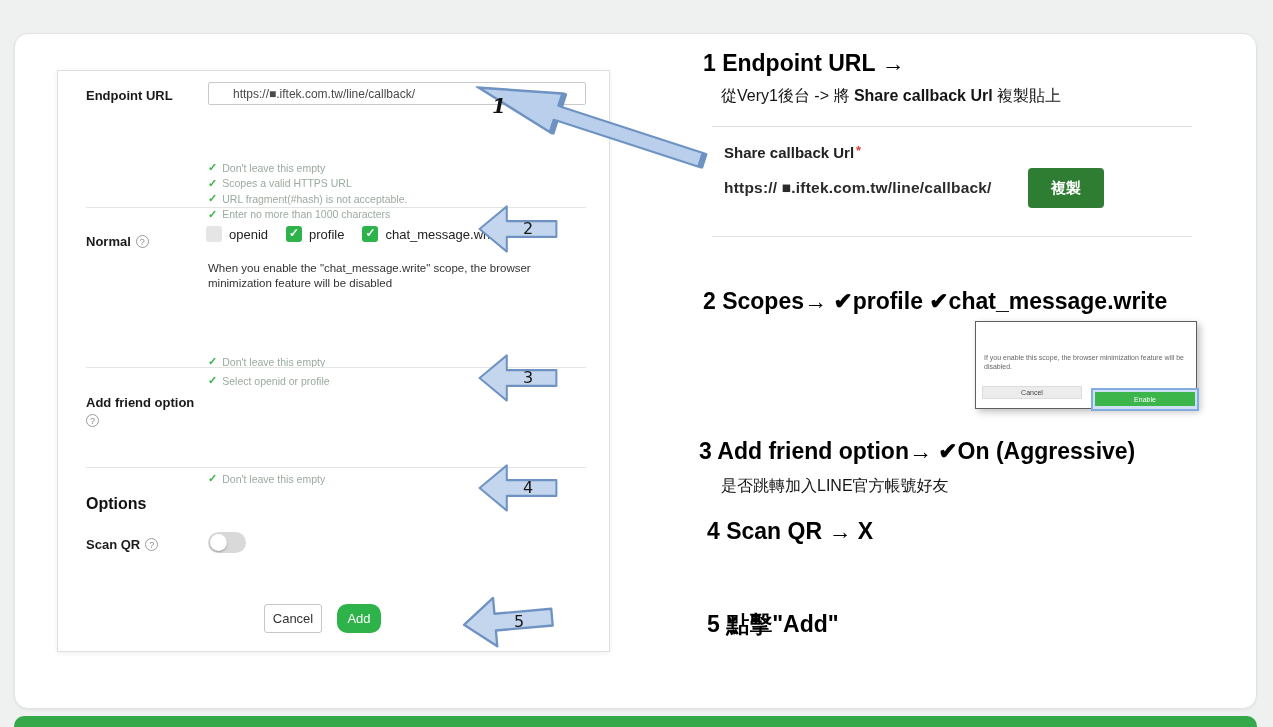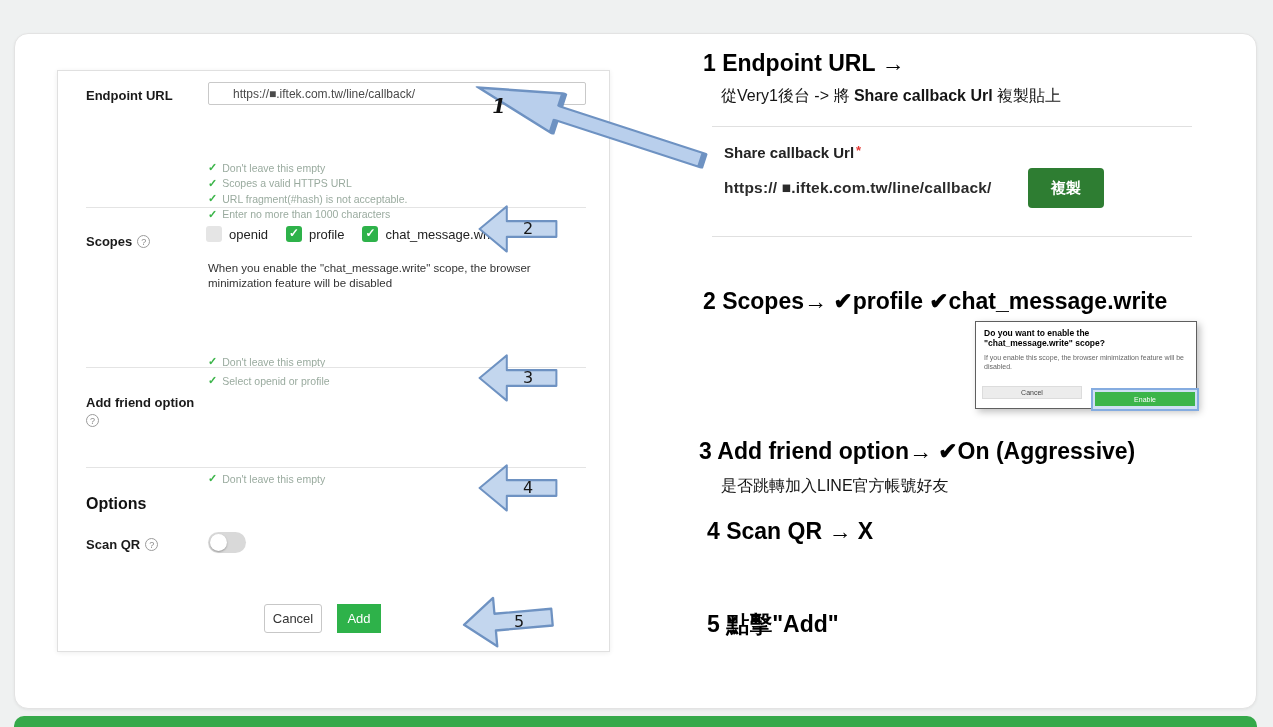--- a/index.html
+++ b/index.html
@@ -65,21 +65,21 @@
   .toggle { position:absolute; left:150px; top:461px; width:38px; height:21px; border-radius:11px; background:#d9d9d9; }
   .toggle .knob { position:absolute; left:2px; top:2px; width:17px; height:17px; border-radius:50%; background:#fff; box-shadow:0 1px 2px rgba(0,0,0,.3); }
 
   .btn-cancel {
     position:absolute; left:206px; top:533px; width:58px; height:29px;
     background:#fff; border:1px solid #c7c7c7; border-radius:3px; font-size:13px; color:#333;
     font-family:"Liberation Sans", sans-serif; cursor:pointer;
   }
   .btn-add {
     position:absolute; left:279px; top:533px; width:44px; height:29px;
-    background:#2eb24a; border:none; border-radius:0; font-size:13px; color:#fff;
+    background:#2eb24a; border:none; border-radius:10px; font-size:13px; color:#fff;
     font-family:"Liberation Sans", sans-serif; cursor:pointer;
   }
 
   
   .block-arrow { position:absolute; }
   .block-arrow svg { width:100%; height:100%; display:block; }
   .anno-num { position:absolute; font-size:16px; color:#161616; font-family:"DejaVu Sans", sans-serif; }
   .anno-num1 { position:absolute; left:492px; top:94px; font-size:20px; font-style:italic; font-weight:bold; color:#111; font-family:"DejaVu Serif", serif; z-index:5; }
   .arrow1 { left:468px; top:100px; width:245px; height:48px; transform:rotate(18deg); z-index:4; }
 
@@ -146,21 +146,21 @@
       </div>
     <div class="vitem">
         <span class="vcheck"></span>
         <span>Enter no more than 1000 characters</span>
       </div>
   </div>
 
   <div class="divider" style="top:136px;"></div>
 
   <div class="fld-label" style="left:28px; top:163px;">
-    <span>Scopes</span><span class="help"></span>
+    <span>Normal</span><span class="help"></span>
   </div>
 
   <div class="scope-row">
     <span class="cb"></span>
     <span class="cb-label">openid</span>
     <span class="cb checked"></span>
     <span class="cb-label">profile</span>
     <span class="cb checked"></span>
     <span class="cb-label">chat_message.write</span>
   </div>
@@ -250,21 +250,20 @@
   <div class="share-label">
     <span>Share callback Url</span><span class="share-required">*</span>
   </div>
   <div class="share-url">https:// ■.iftek.com.tw/line/callback/</div>
   <button class="copy-btn">複製</button>
 </div>
 
 <div class="step-title" style="left:703px; top:288px;">2 Scopes→ ✔profile  ✔chat_message.write</div>
 
 <div class="mini-dialog">
-  <div class="d-title">Do you want to enable the "chat_message.write" scope?</div>
   <div class="d-body">If you enable this scope, the browser minimization feature will be disabled.</div>
   <button class="d-cancel">Cancel</button>
   <div class="enable-sel">
     <button class="d-enable">Enable</button>
   </div>
 </div>
 
 <div class="step-title" style="left:699px; top:438px;">3 Add friend option→ ✔On (Aggressive)</div>
 <div class="step-sub" style="left:721px; top:476px;">是否跳轉加入LINE官方帳號好友</div>
 

